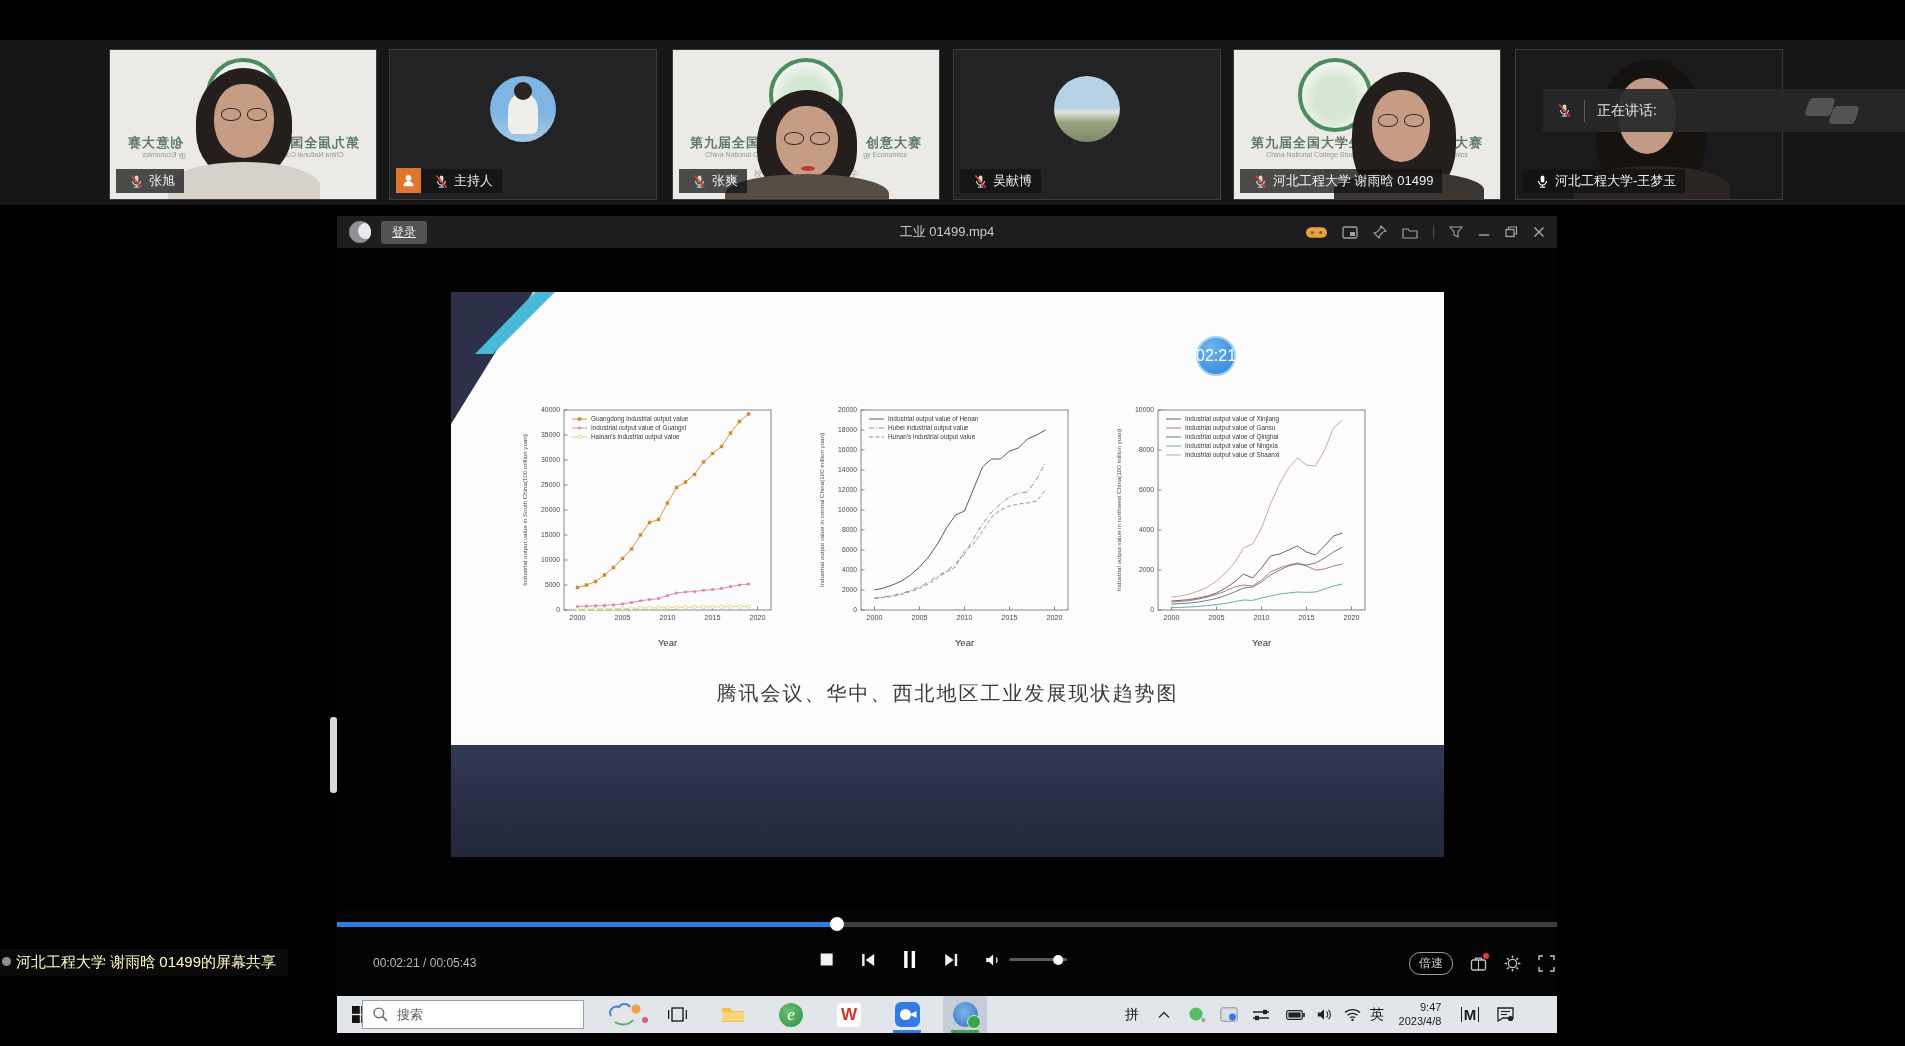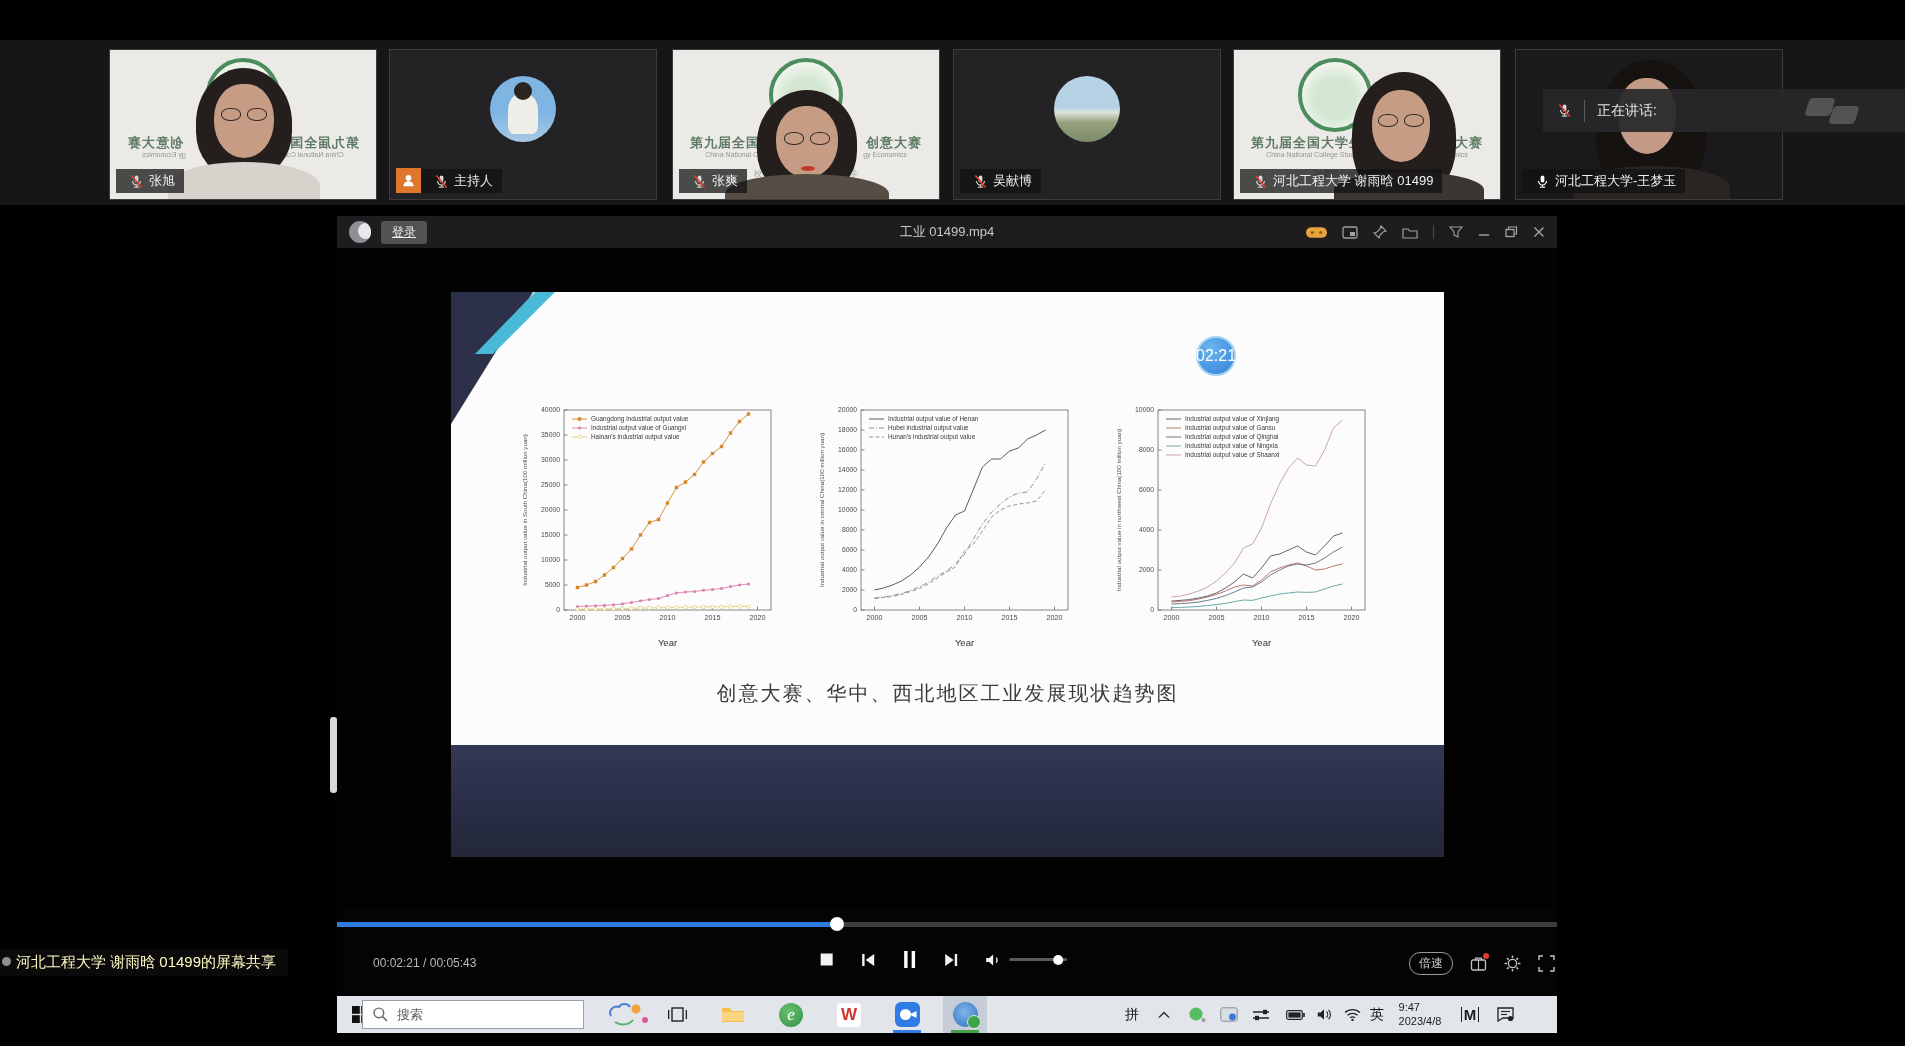--- a/index.html
+++ b/index.html
@@ -120,21 +120,21 @@
   .wps{width:24px;height:24px;background:#fff;border-radius:4px;color:#d0362c;font-weight:bold;font-size:17px;
        display:flex;align-items:center;justify-content:center;}
   .ie{width:24px;height:24px;background:radial-gradient(circle at 40% 35%,#6cc06c,#2f9048);border-radius:50%;
       color:#fff;font-size:17px;font-style:italic;font-family:"Liberation Serif",serif;display:flex;align-items:center;justify-content:center;}
   .tmicon{width:25px;height:25px;background:#2f7ce5;border-radius:6px;position:relative;}
   .tmicon:after{content:"";position:absolute;left:5px;top:7px;width:11px;height:11px;border-radius:50%;background:#fff;}
   .tmicon:before{content:"";position:absolute;right:3px;top:9px;width:7px;height:7px;background:#fff;clip-path:polygon(0 50%,100% 0,100% 100%);}
   .secicon{width:25px;height:25px;border-radius:50%;background:radial-gradient(circle at 45% 40%,#7fb6e8,#2d6fc2);position:relative;}
   .secicon:after{content:"";position:absolute;right:-3px;bottom:-2px;width:12px;height:12px;border-radius:50%;background:#3aa546;border:1.5px solid #e2e5ea;}
   .cnchar{font-size:14px;color:#141414;}
-  .clock{display:flex;flex-direction:column;align-items:flex-start;line-height:1.25;font-size:11px;color:#1c1c1c;}
+  .clock{display:flex;flex-direction:column;align-items:flex-end;line-height:1.25;font-size:11px;color:#1c1c1c;}
   .mlogo{display:flex;align-items:center;gap:1.5px;color:#1b1b1b;font-weight:bold;font-size:15px;}
   .mlogo i{width:1.6px;height:15px;background:#1b1b1b;}
   .weather{position:absolute;left:268px;top:4px;width:46px;height:29px;}
   
   .sharelabel{position:absolute;left:0;top:949px;background:#0a0a0a;color:#fef9c3;font-size:15px;
               padding:4px 12px 4px 16px;display:flex;align-items:center;}
   .sharelabel:before{content:"";position:absolute;left:2px;top:8px;width:9px;height:9px;border-radius:50%;background:#8f8f8f;}
   .hostbar{position:absolute;left:0;top:1033px;width:1905px;height:13px;background:#ece2da;overflow:hidden;}
   .hicon{position:absolute;top:3px;width:22px;height:18px;border-radius:5px;}
   .htime{position:absolute;left:1748px;top:1px;font-size:11px;color:#3a3a3a;}
@@ -520,21 +520,21 @@
                   <text x="73" y="30.2" font-size="6.4" fill="#3a3a3a">Industrial output value of Gansu</text>
                   <line x1="54" y1="37" x2="69" y2="37" stroke="#5b6d80" stroke-width="0.9"></line>
                   <text x="73" y="39.2" font-size="6.4" fill="#3a3a3a">Industrial output value of Qinghai</text>
                   <line x1="54" y1="46" x2="69" y2="46" stroke="#5aa3a0" stroke-width="0.9"></line>
                   <text x="73" y="48.2" font-size="6.4" fill="#3a3a3a">Industrial output value of Ningxia</text>
                   <line x1="54" y1="55" x2="69" y2="55" stroke="#c79aa2" stroke-width="0.9"></line>
                   <text x="73" y="57.2" font-size="6.4" fill="#3a3a3a">Industrial output value of Shaanxi</text>
                 </svg>
               </div>
           </div>
-          <div class="caption">创意大赛、华中、西北地区工业发展现状趋势图</div>
+          <div class="caption">腾讯会议、华中、西北地区工业发展现状趋势图</div>
         </div>
       </div>
     </div>
 
     <div class="progress">
       <div class="pfill" style="width: 41%;"></div>
       <div class="pknob" style="left: 41%;"></div>
     </div>
 
     <div class="ctrl">

